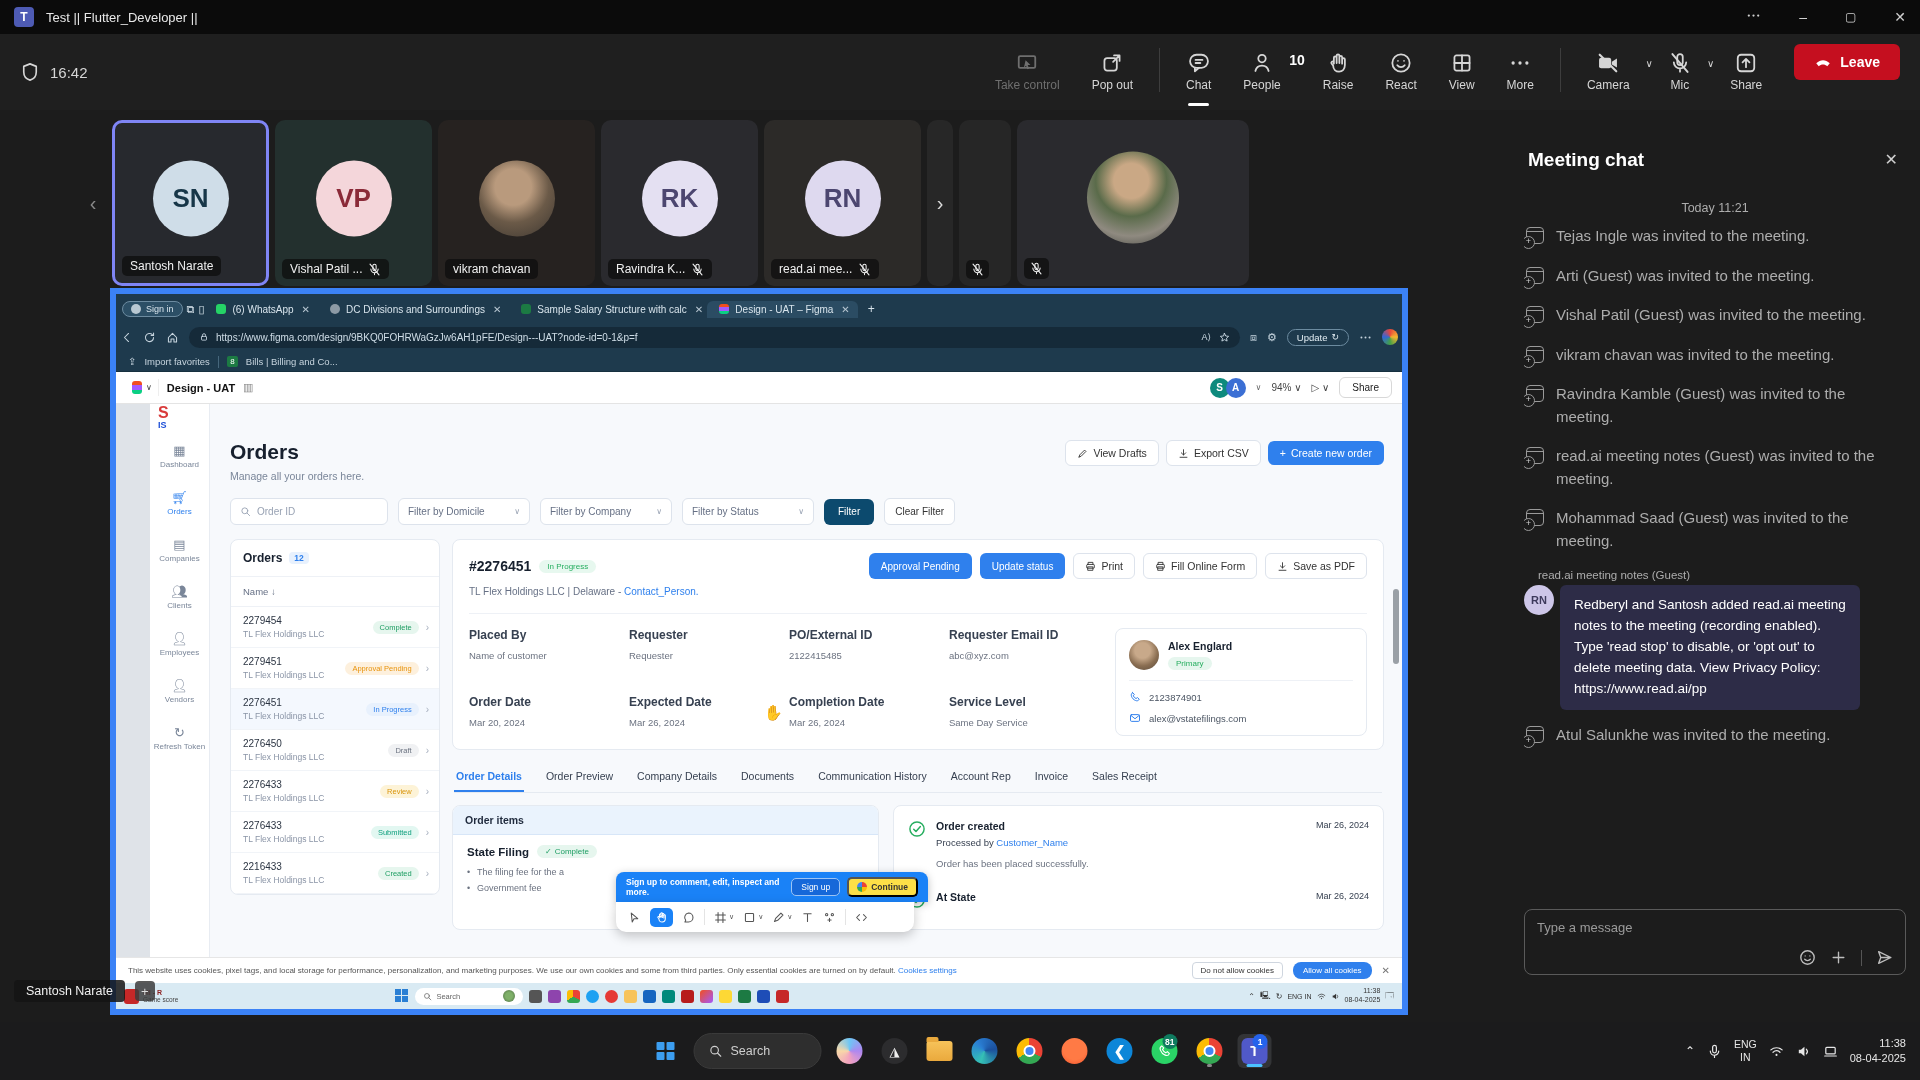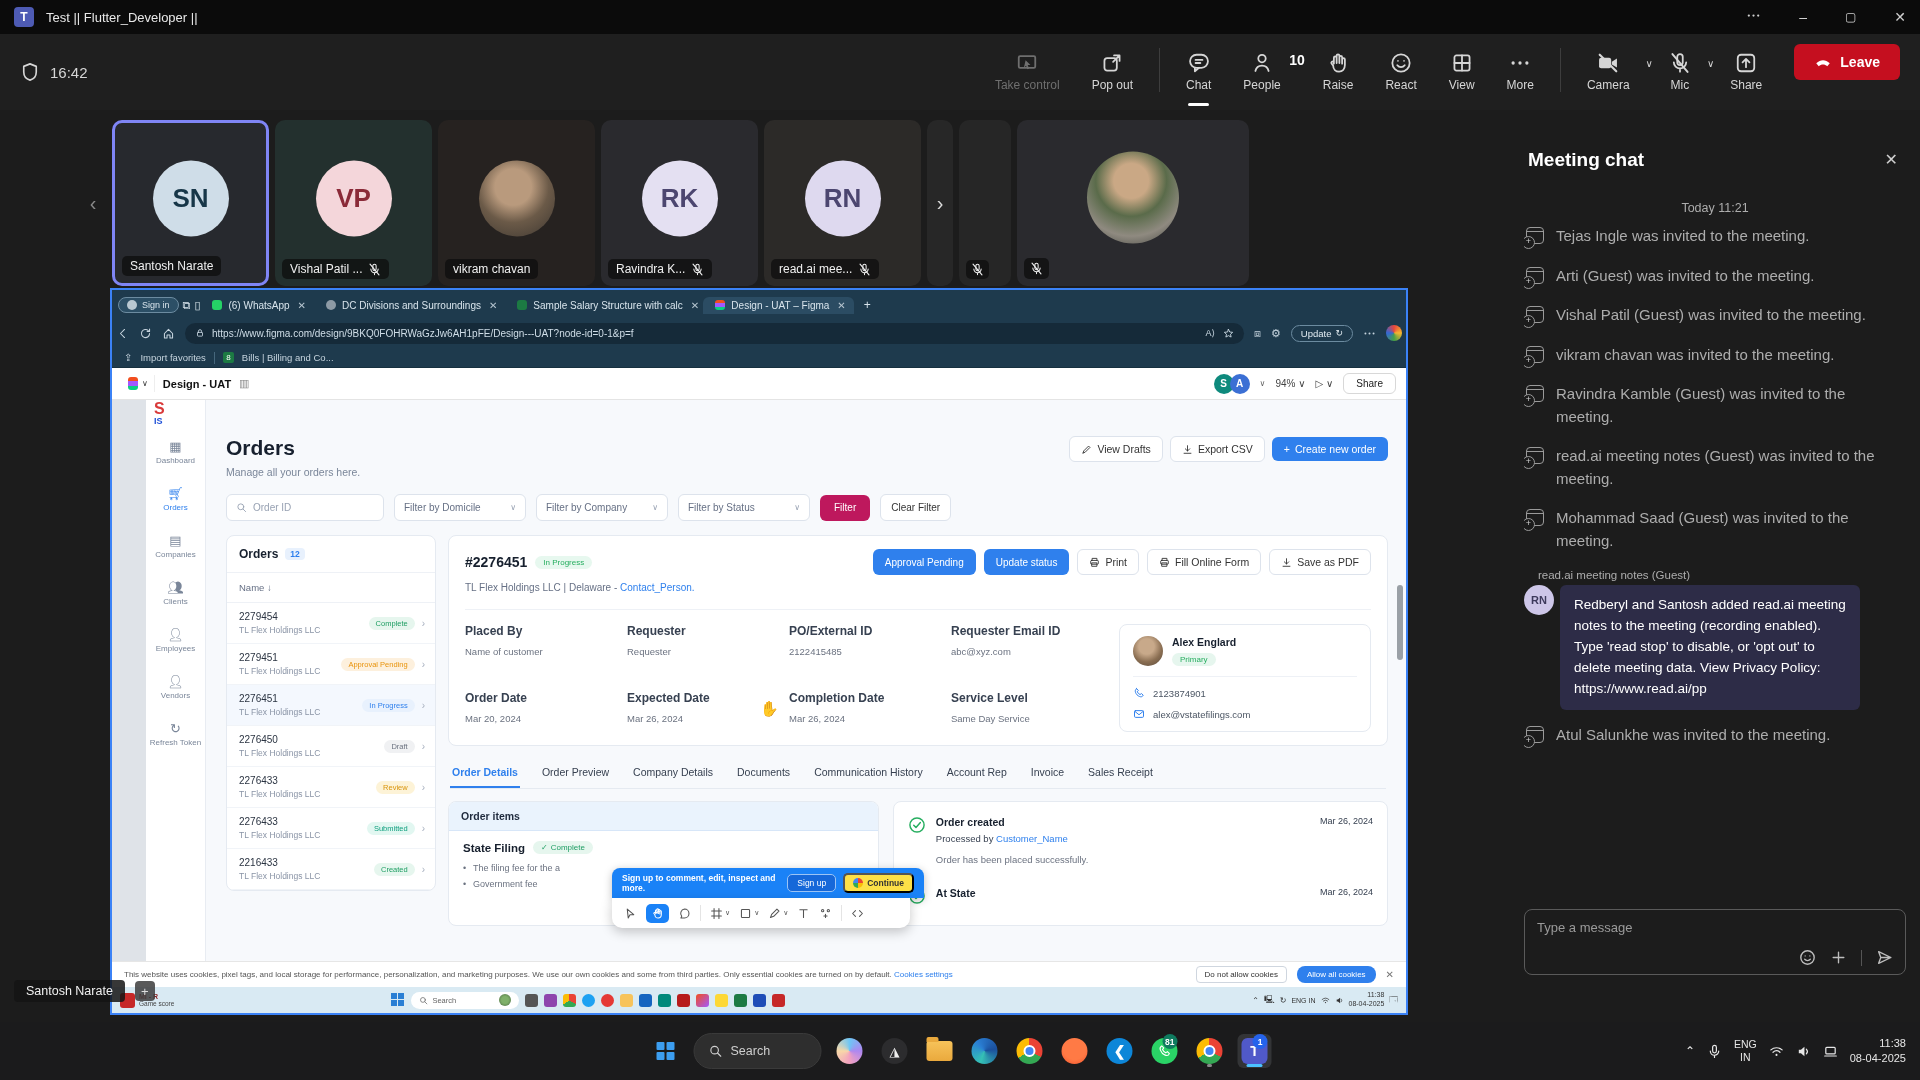--- a/index.html
+++ b/index.html
@@ -56,21 +56,21 @@
   .msgrow { display:flex; align-items:flex-start; gap:6px; margin-bottom:14px; }
   .msgav { flex:0 0 30px; width:30px; height:30px; border-radius:50%; background:#cdc6e8; color:#3d3a5c; font-size:11px; font-weight:bold; display:flex; align-items:center; justify-content:center; }
   .bubble { background:#2d2c47; border-radius:6px; padding:10px 14px; color:#fff; font-size:13.5px; line-height:1.55; max-width:300px; }
   .chatinput { border:1px solid #5a5a5a; border-radius:8px; padding:10px 12px 8px; margin-top:8px; }
   .chatinput .ph { color:#9a9a9a; font-size:13px; }
   .inputicons { display:flex; justify-content:flex-end; align-items:center; gap:14px; margin-top:14px; color:#bdbdbd; }
   .inputicons .ic { width:17px; height:17px; cursor:pointer; }
   .vline { width:1px; height:16px; background:#555; }
 
   
-  .shared { position:absolute; left:110px; top:288px; width:1298px; height:727px; border:2px solid #3b82f6; display:flex; flex-direction:column; background:#1e3a4d; }
+  .shared { position:absolute; left:110px; top:288px; width:1298px; height:727px; border:6px solid #3b82f6; display:flex; flex-direction:column; background:#1e3a4d; }
   .btabs { height:28px; background:#1e3a4d; display:flex; align-items:center; padding:2px 6px 0; gap:4px; font-size:10px; color:#d8e4ec; }
   .signin { display:flex; align-items:center; gap:5px; background:#2c4f66; border:1px solid #6c8ba0; border-radius:10px; padding:2px 8px; font-size:9px; }
   .signin .dot { width:10px; height:10px; border-radius:50%; background:#b9c8d2; }
   .btab { display:flex; align-items:center; gap:6px; padding:3px 8px; border-radius:6px 6px 0 0; max-width:190px; white-space:nowrap; overflow:hidden; }
   .btab .x { color:#b7c6d1; margin-left:2px; }
   .btab.active { background:#2b4c63;padding-left:12px; }
   .fvico { width:10px; height:10px; border-radius:3px; flex:0 0 10px; }
   .bnav { height:30px; background:#1e3a4d; display:flex; align-items:center; gap:10px; padding:0 4px; color:#c6d4de; font-size:11px; }
   .urlbar { flex:1; background:#152a39; border-radius:12px; height:21px; display:flex; align-items:center; gap:7px; padding:0 10px; font-size:10px; color:#cfdde7; }
   .updatebtn { display:flex; align-items:center; gap:4px; border:1px solid #6c8ba0; border-radius:11px; padding:2px 9px; font-size:9.5px; color:#e2ecf2; }
@@ -101,21 +101,21 @@
   .appmain { flex:1; padding:36px 18px 0 20px; position:relative; overflow:hidden; }
   .pagehead { display:flex; align-items:flex-start; }
   .pagehead h1 { font-size:21px; color:#17202e; font-weight:bold; }
   .subtitle { font-size:10.5px; color:#7a8699; margin-top:6px; }
   .headbtns { margin-left:auto; display:flex; gap:7px;align-items:center; }
   .wbtn { display:flex; align-items:center; gap:5px; background:#fff; border:1px solid #dde3ec; border-radius:6px; padding:6px 11px; font-size:10.5px; color:#333; cursor:pointer; white-space:nowrap; }
   .bbtn { display:flex; align-items:center; gap:5px; background:#2f80ed; border:none; border-radius:6px; padding:6px 12px; font-size:10.5px; color:#fff; cursor:pointer; white-space:nowrap; }
   .filters { display:flex; gap:10px; margin-top:16px; align-items:center; }
   .searchbox { display:flex; align-items:center; gap:6px; background:#fff; border:1px solid #dde3ec; border-radius:6px; height:27px; padding:0 9px; width:158px; color:#98a2b3; font-size:10px; }
   .select { display:flex; align-items:center; justify-content:space-between; background:#fff; border:1px solid #dde3ec; border-radius:6px; height:27px; padding:0 9px; width:132px; color:#667085; font-size:10px; cursor:pointer; }
-  .filterbtn { background:#be185d; color:#fff; border:none; border-radius:6px; height:26px; padding:0 14px; font-size:10px; cursor:pointer; }
+  .filterbtn { background:#0c4a6e; color:#fff; border:none; border-radius:6px; height:26px; padding:0 14px; font-size:10px; cursor:pointer; }
   .clearbtn { background:#fff; color:#333; border:1px solid #dde3ec; border-radius:6px; height:27px; padding:0 10px; font-size:10px; cursor:pointer; }
   .cols { display:flex; gap:12px; margin-top:14px; align-items:flex-start; }
   .listcard { width:210px; background:#fff; border:1px solid #e5eaf1; border-radius:8px; overflow:hidden; }
   .listhead { display:flex; align-items:center; gap:7px; padding:11px 12px; border-bottom:1px solid #eef1f6; font-size:12px; font-weight:bold; color:#17202e; }
   .cntbadge { background:#e8f1fd; color:#2f80ed; border-radius:4px; font-size:8.5px; padding:1px 5px; font-weight:bold; }
   .colhdr { padding:9px 12px; font-size:9.5px; color:#667085; border-bottom:1px solid #eef1f6; }
   .orow { display:flex; align-items:center; padding:8px 10px 8px 12px; border-bottom:1px solid #f1f4f8; cursor:pointer; }
   .orow.sel { background:#f4f8fe; }
   .oid { font-size:10px; color:#2b3442; }
   .ocomp { font-size:8.5px; color:#8a94a6; margin-top:3px; }

